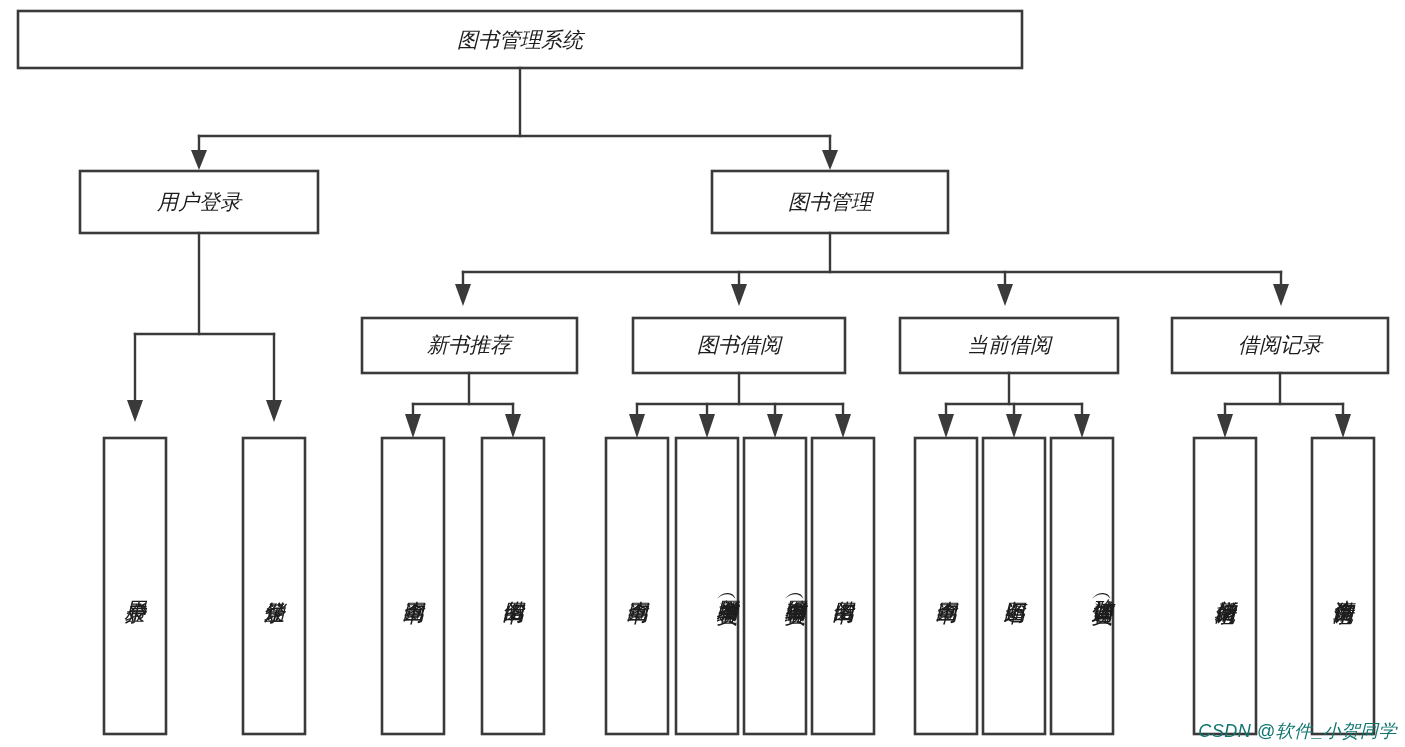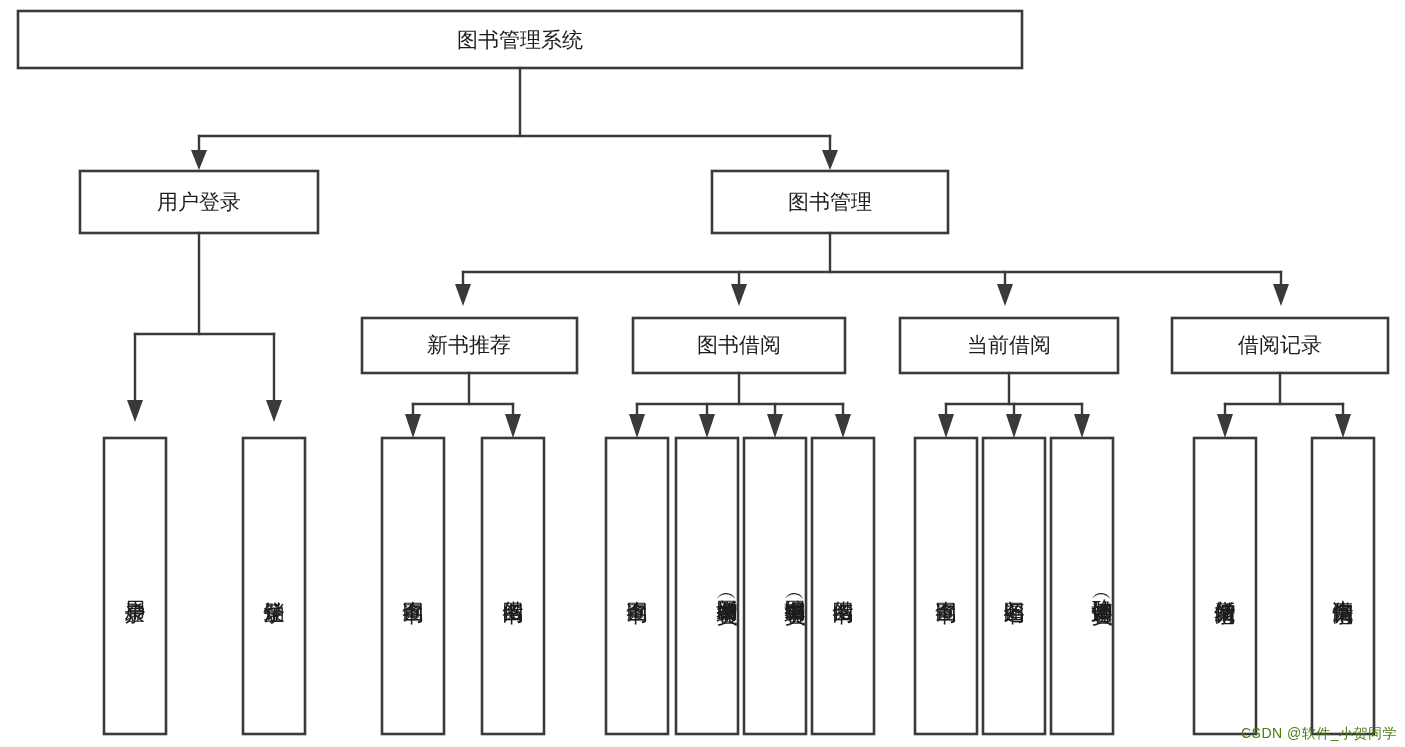--- a/index.html
+++ b/index.html
@@ -11,20 +11,21 @@
     width: 1405px;
     height: 747px;
     overflow: hidden;
     font-family: "Liberation Sans", "DejaVu Sans", sans-serif;
     position: relative;
   }
   #diagram-root {
     position: relative;
     width: 1405px;
     height: 747px;
+    font-style: italic;
   }
   svg#flow {
     position: absolute;
     left: 0;
     top: 0;
     width: 1405px;
     height: 747px;
     display: block;
   }
   .node-box {
@@ -62,22 +63,22 @@
     color: #1d1d1d;
     letter-spacing: 1px;
     pointer-events: none;
     white-space: nowrap;
   }
   .watermark {
     position: absolute;
     right: 8px;
     bottom: 4px;
     font-family: "Liberation Sans", "DejaVu Sans", sans-serif;
-    font-size: 14px;
-    color: #4d7c0f;
+    font-size: 18px;
+    color: #0f766e;
     letter-spacing: 0.5px;
     white-space: nowrap;
   }
 </style>
 </head>
 <body>
 
 <div id="diagram-root">
 
   <svg id="flow" viewBox="0 0 1405 747">

